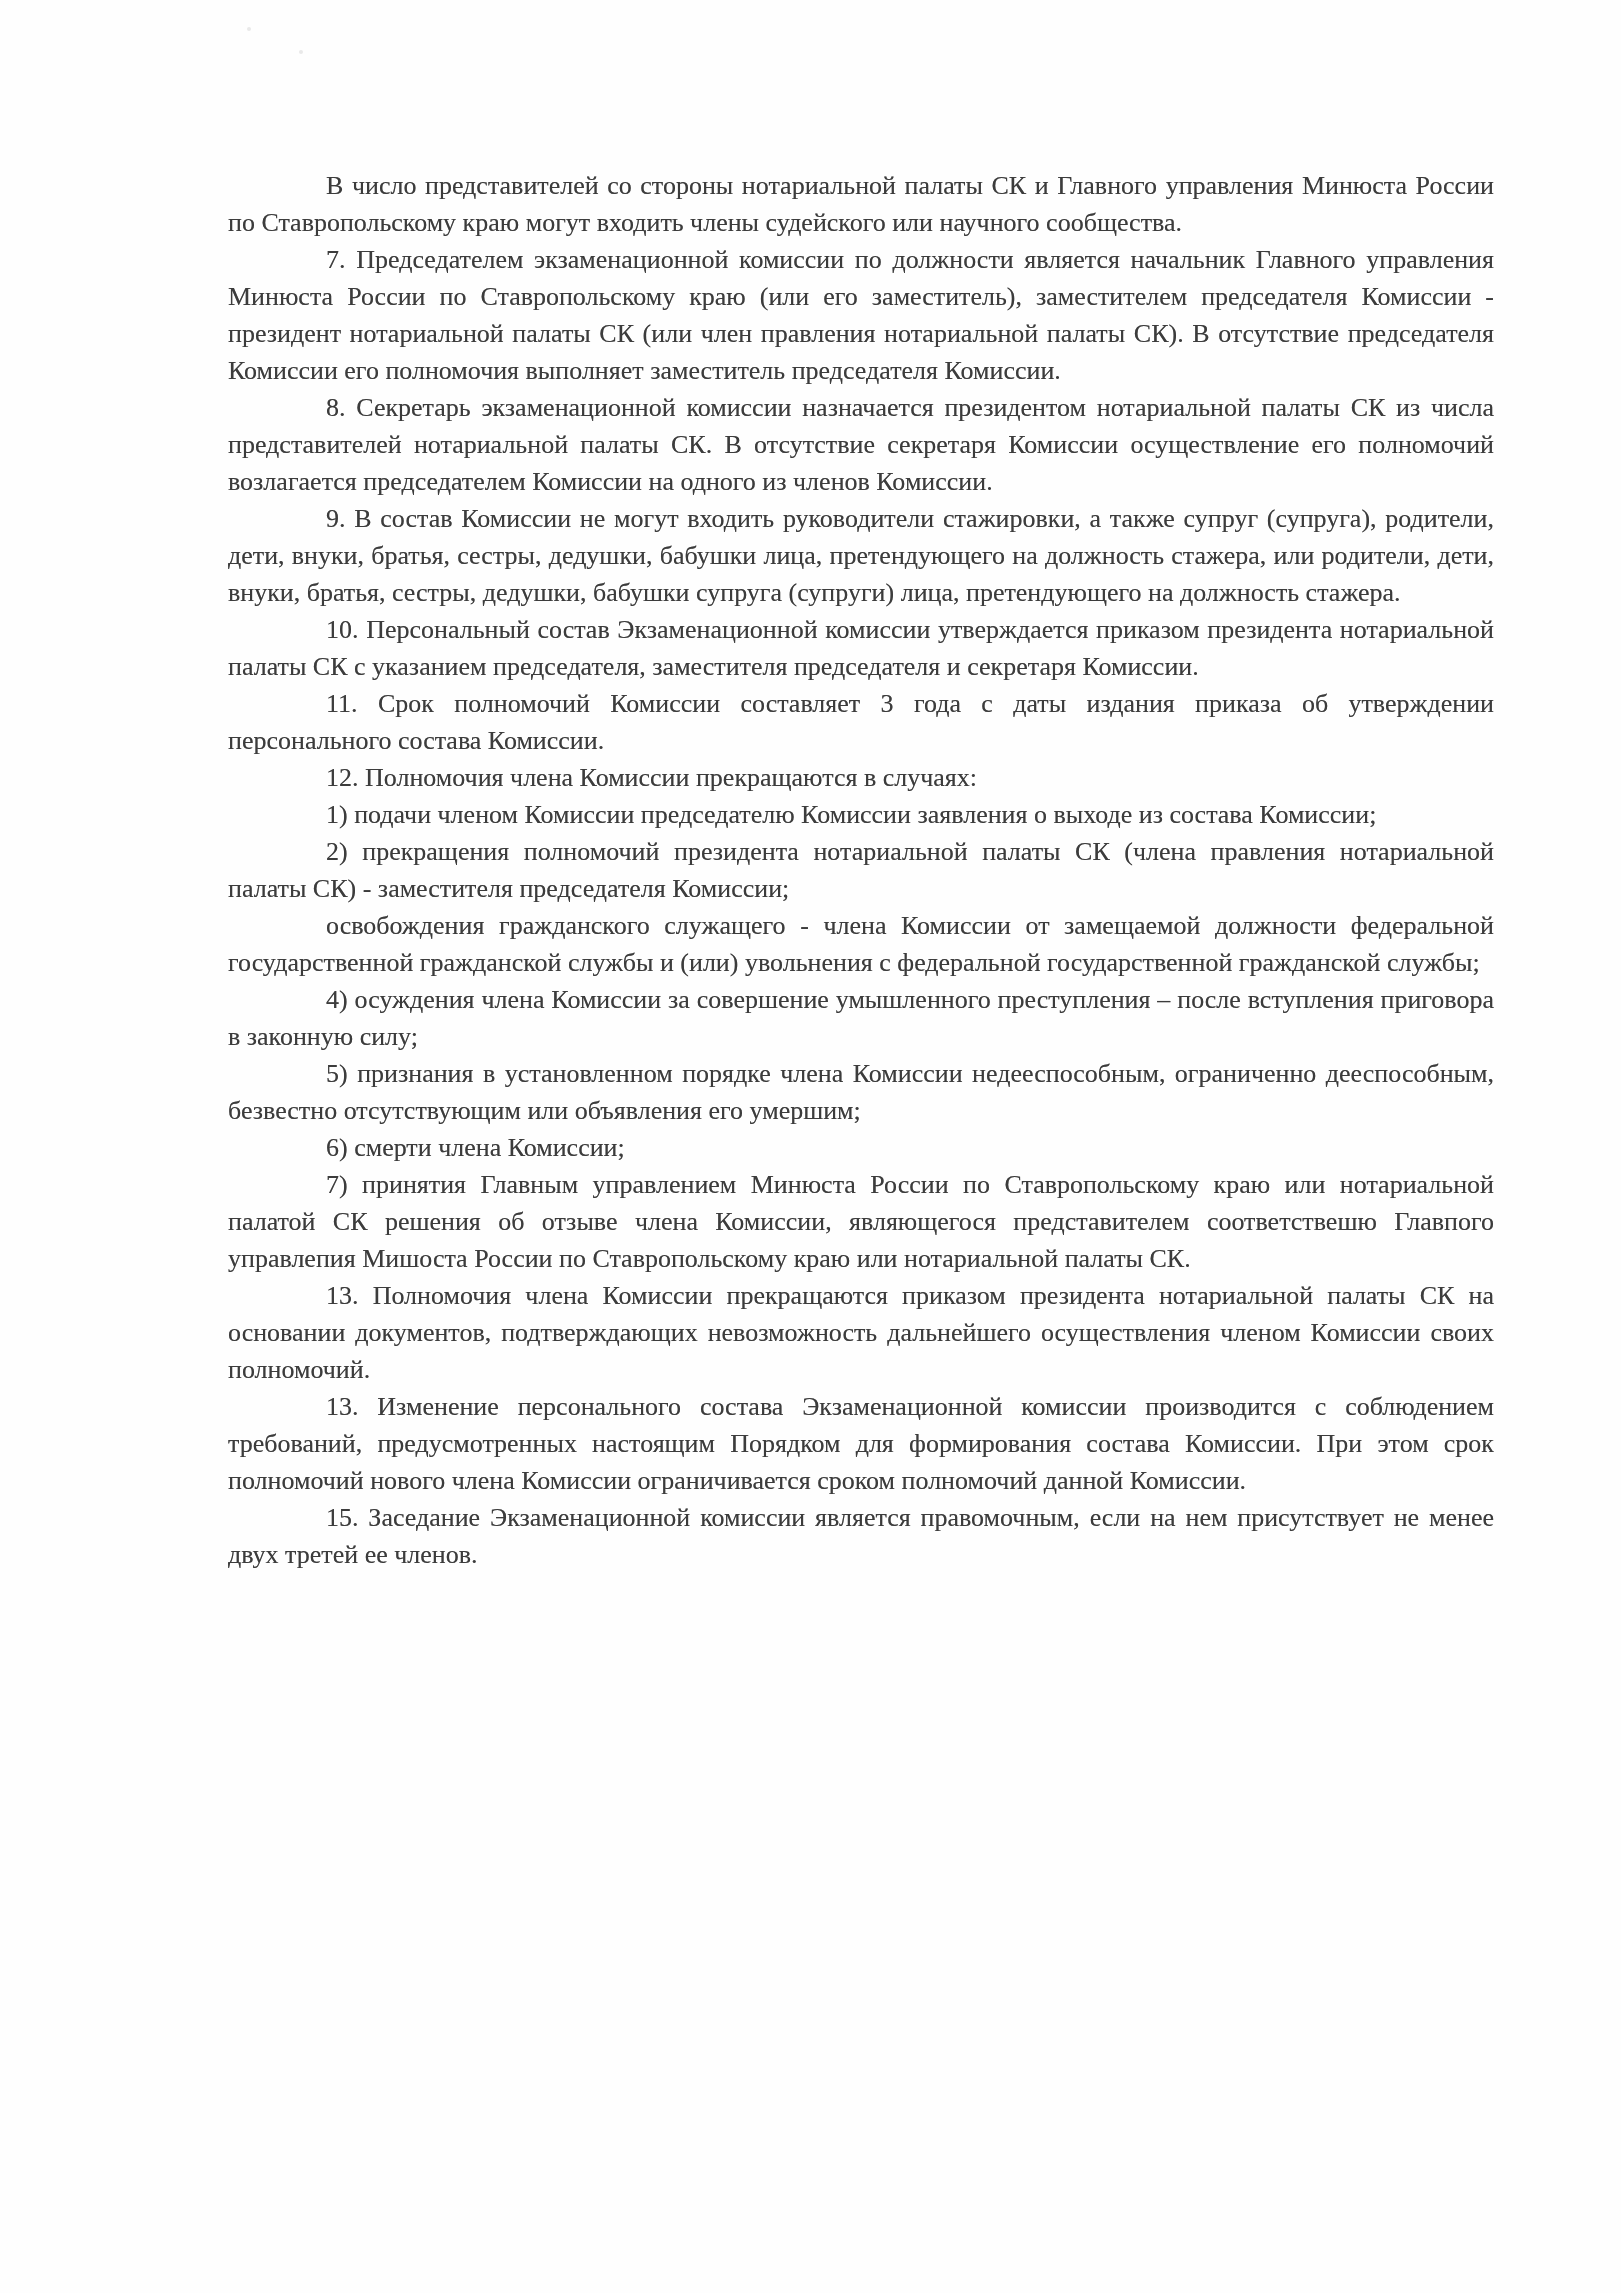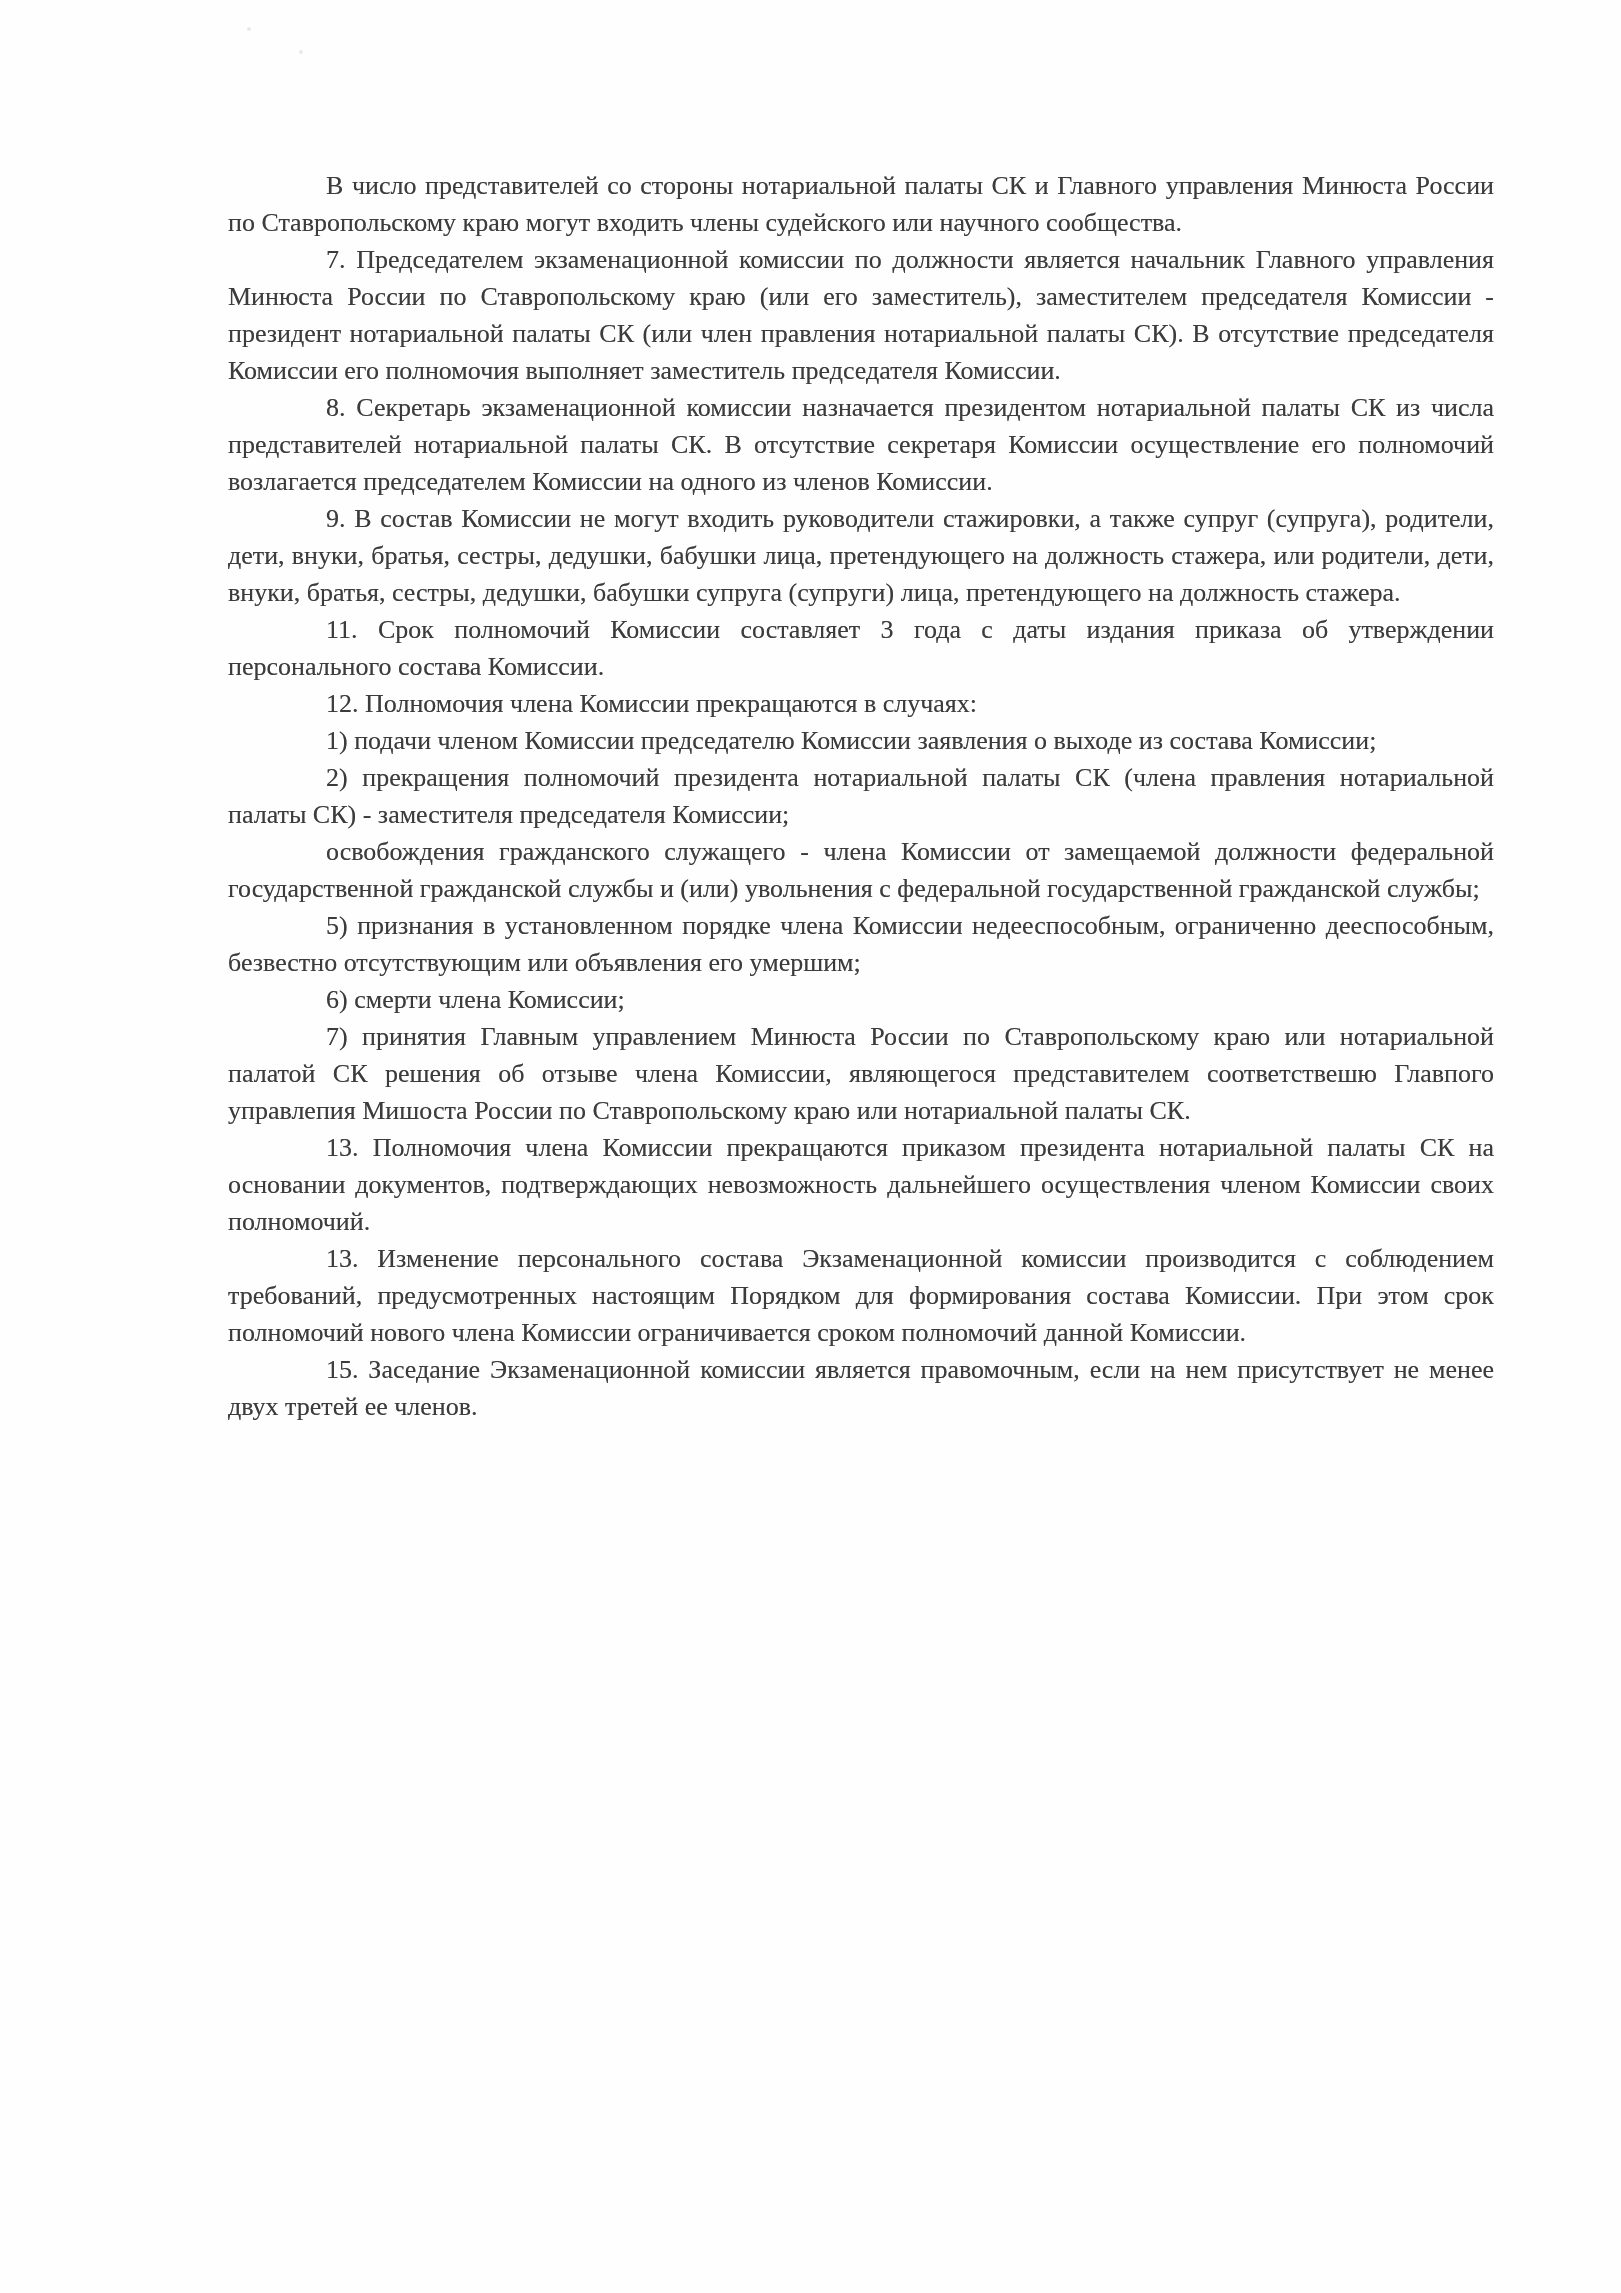--- a/index.html
+++ b/index.html
@@ -48,25 +48,27 @@
 <body>
 
 <div class="page">
   <div class="speck s1"></div>
   <div class="speck s2"></div>
   <div class="text-block">
     <p>В число представителей со стороны нотариальной палаты СК и Главного управления Минюста России по Ставропольскому краю могут входить члены судейского или научного сообщества.</p>
     <p>7. Председателем экзаменационной комиссии по должности является начальник Главного управления Минюста России по Ставропольскому краю (или его заместитель), заместителем председателя Комиссии - президент нотариальной палаты СК (или член правления нотариальной палаты СК). В отсутствие председателя Комиссии его полномочия выполняет заместитель председателя Комиссии.</p>
     <p>8. Секретарь экзаменационной комиссии назначается президентом нотариальной палаты СК из числа представителей нотариальной палаты СК. В отсутствие секретаря Комиссии осуществление его полномочий возлагается председателем Комиссии на одного из членов Комиссии.</p>
     <p>9. В состав Комиссии не могут входить руководители стажировки, а также супруг (супруга), родители, дети, внуки, братья, сестры, дедушки, бабушки лица, претендующего на должность стажера, или родители, дети, внуки, братья, сестры, дедушки, бабушки супруга (супруги) лица, претендующего на должность стажера.</p>
+    <p>10. Персональный состав Экзаменационной комиссии утверждается приказом президента нотариальной палаты СК с указанием председателя, заместителя председателя и секретаря Комиссии.</p>
     <p>11. Срок полномочий Комиссии составляет 3 года с даты издания приказа об утверждении персонального состава Комиссии.</p>
     <p>12. Полномочия члена Комиссии прекращаются в случаях:</p>
     <p>1) подачи членом Комиссии председателю Комиссии заявления о выходе из состава Комиссии;</p>
     <p>2) прекращения полномочий президента нотариальной палаты СК (члена правления нотариальной палаты СК) - заместителя председателя Комиссии;</p>
     <p>освобождения гражданского служащего - члена Комиссии от замещаемой должности федеральной государственной гражданской службы и (или) увольнения с федеральной государственной гражданской службы;</p>
+    <p>4) осуждения члена Комиссии за совершение умышленного преступления – после вступления приговора в законную силу;</p>
     <p>5) признания в установленном порядке члена Комиссии недееспособным, ограниченно дееспособным, безвестно отсутствующим или объявления его умершим;</p>
     <p>6) смерти члена Комиссии;</p>
     <p>7) принятия Главным управлением Минюста России по Ставропольскому краю или нотариальной палатой СК решения об отзыве члена Комиссии, являющегося представителем соответствешю Главпого управлепия Мишоста России по Ставропольскому краю или нотариальной палаты СК.</p>
     <p>13. Полномочия члена Комиссии прекращаются приказом президента нотариальной палаты СК на основании документов, подтверждающих невозможность дальнейшего осуществления членом Комиссии своих полномочий.</p>
     <p>13. Изменение персонального состава Экзаменационной комиссии производится с соблюдением требований, предусмотренных настоящим Порядком для формирования состава Комиссии. При этом срок полномочий нового члена Комиссии ограничивается сроком полномочий данной Комиссии.</p>
     <p>15. Заседание Экзаменационной комиссии является правомочным, если на нем присутствует не менее двух третей ее членов.</p>
   </div>
 </div>
 
 

